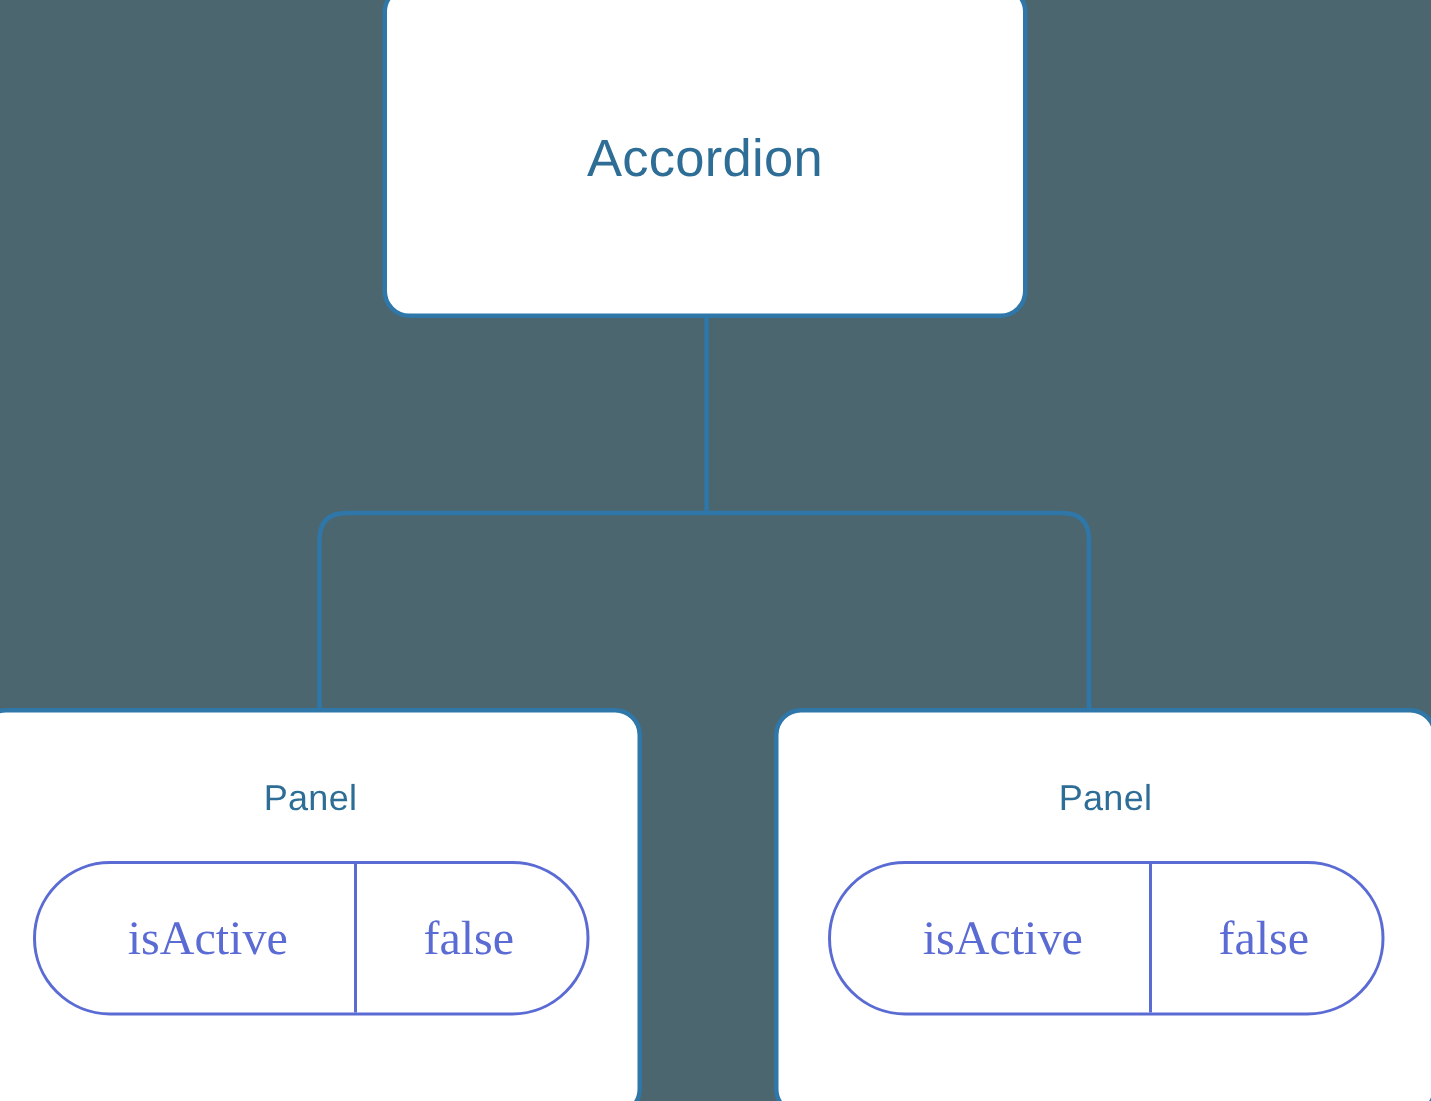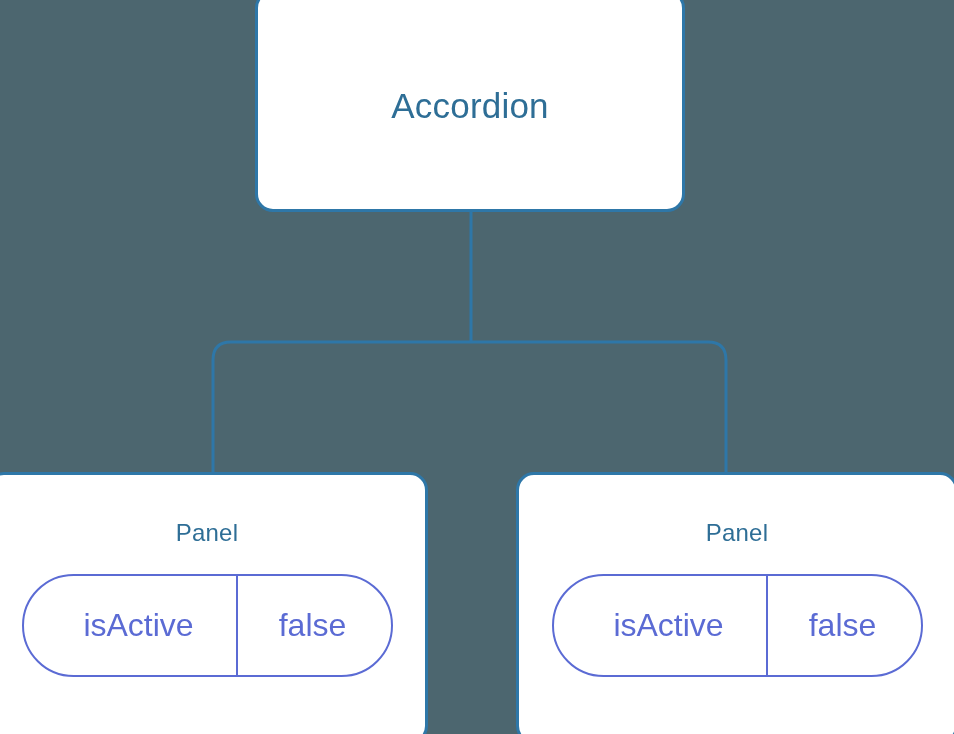--- a/index.html
+++ b/index.html
@@ -81,20 +81,21 @@
   
   .prop-pill {
     margin-top: 27px;
     height: 103px;
     border: 2px solid #5b6bd4;
     border-radius: 52px;
     box-sizing: border-box;
     display: flex;
     align-items: stretch;
     background: #ffffff;
+    font-family: Liberation Serif, serif;
   }
 
   .prop-key,
   .prop-value {
     display: flex;
     align-items: center;
     justify-content: center;
     color: #5b6bd4;
     font-size: 32px;
     white-space: nowrap;

